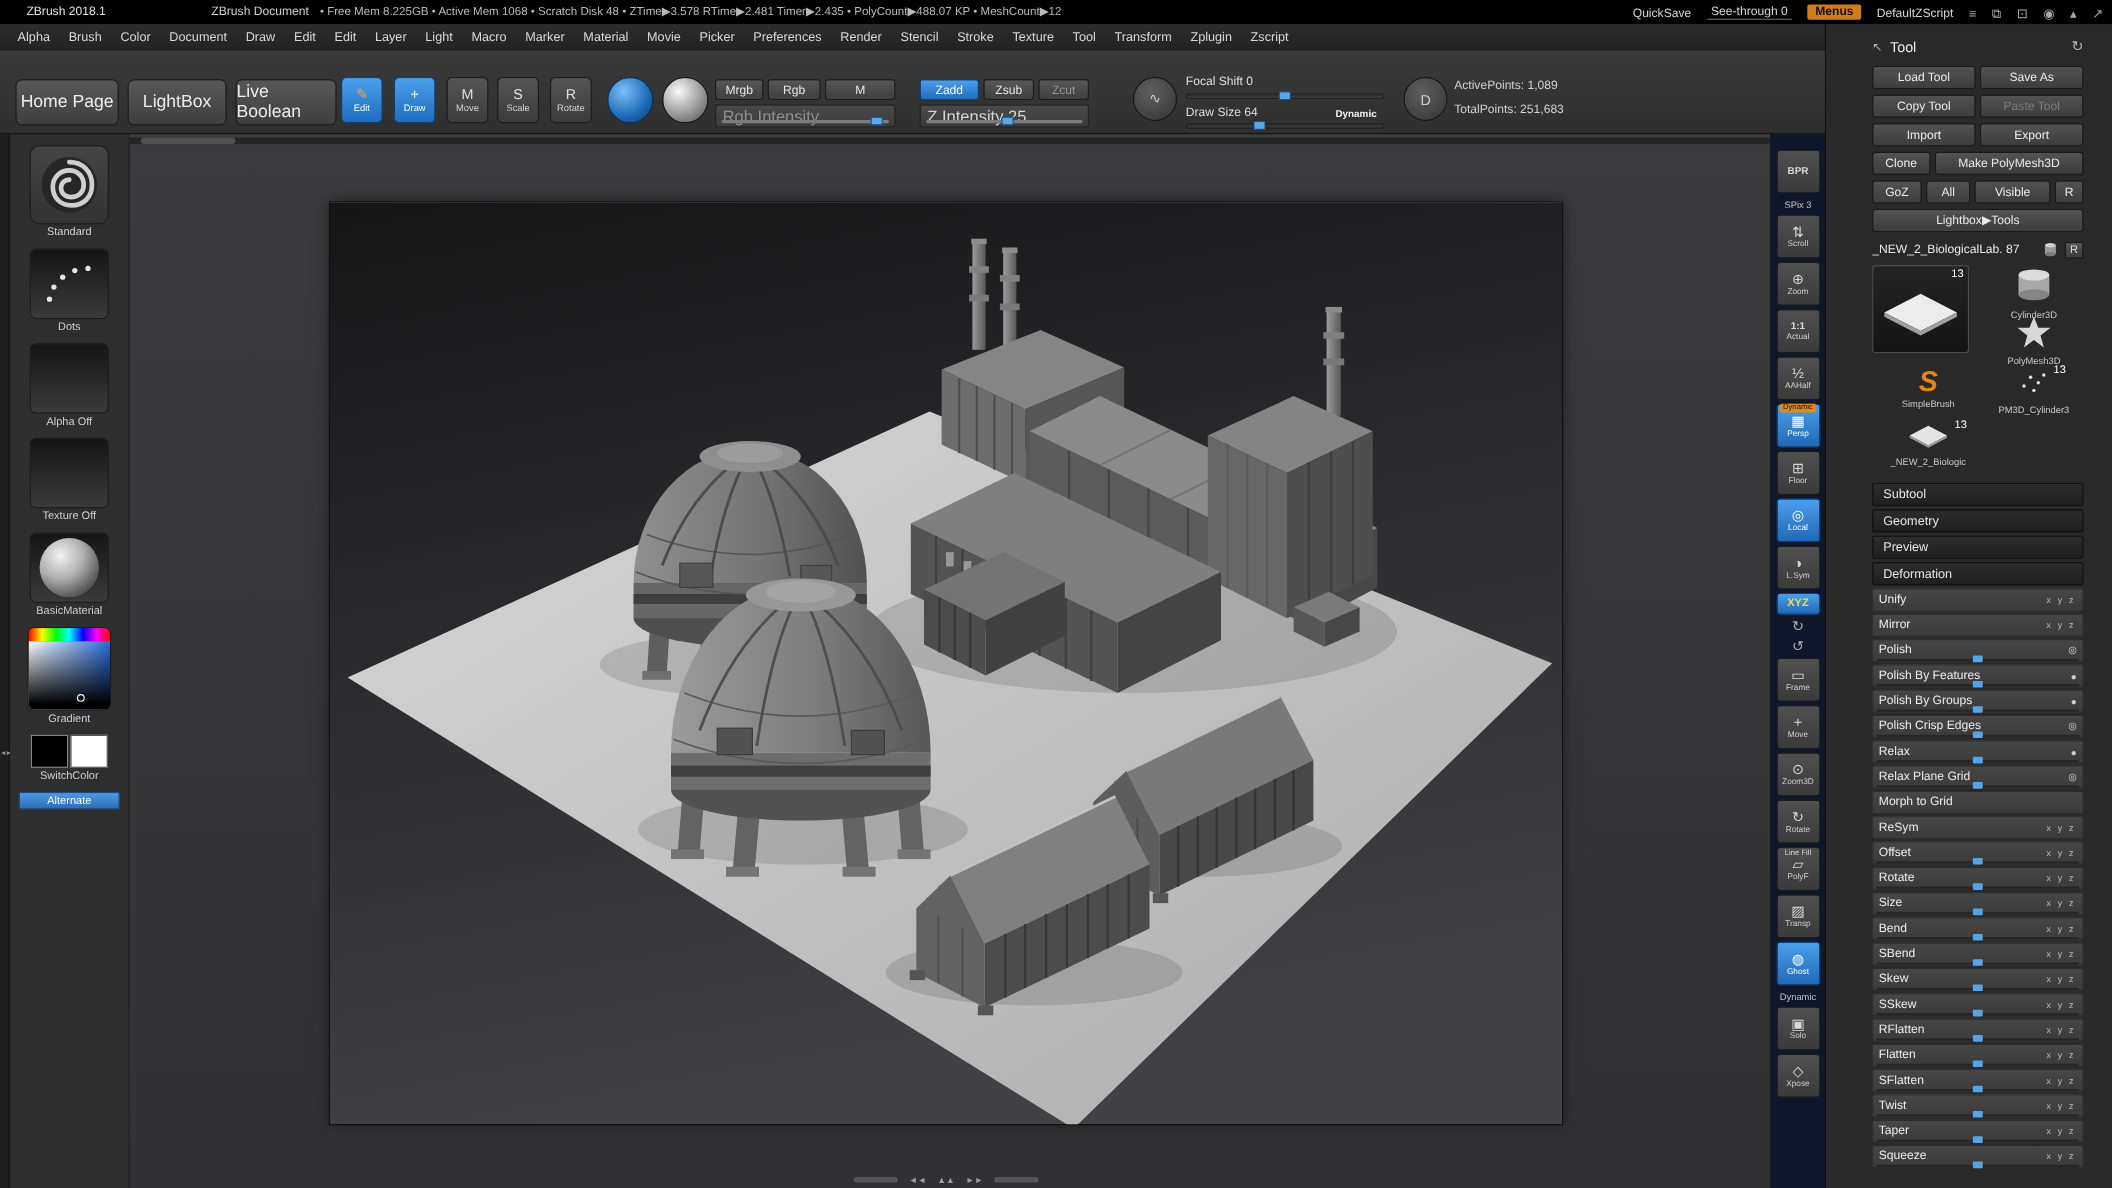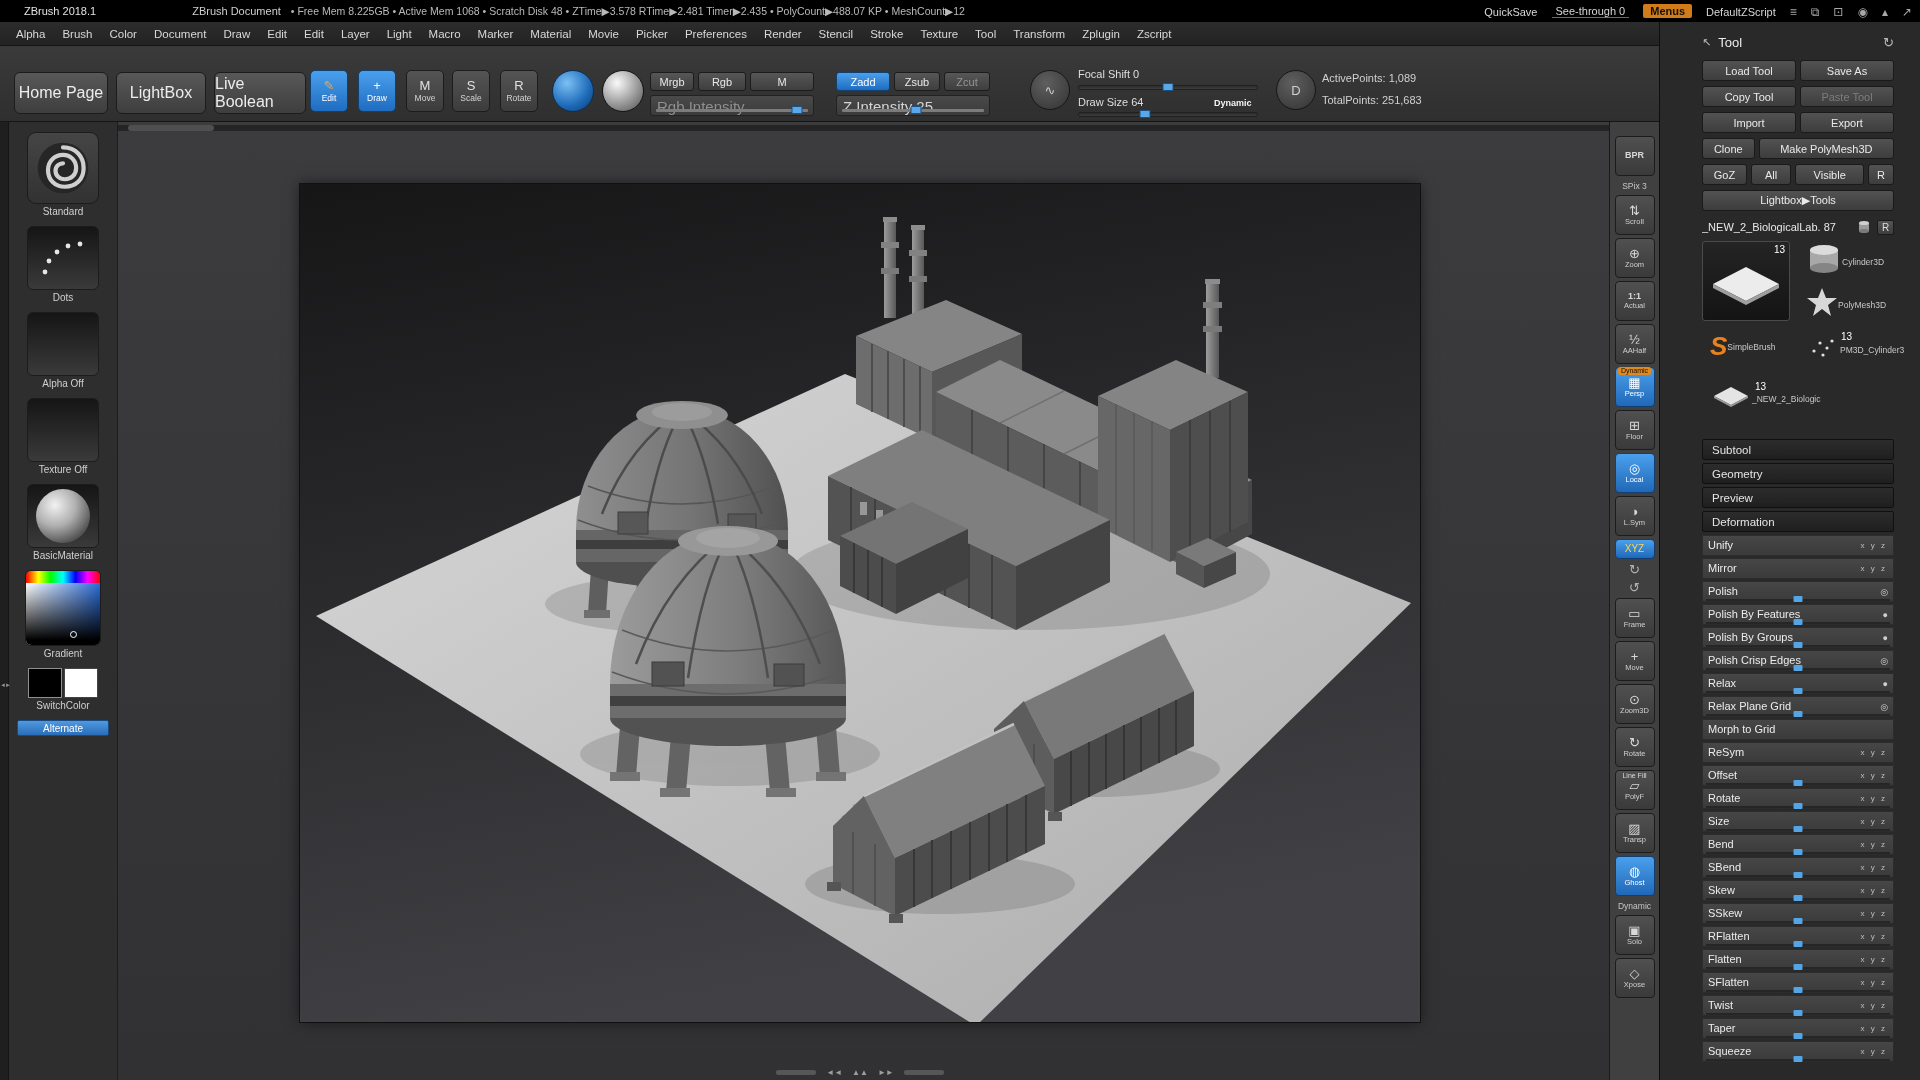--- a/index.html
+++ b/index.html
@@ -95,59 +95,59 @@
   .groove-thumb{position:absolute;top:0;left:10px;width:86px;height:6px;background:#4f4f4f;border-radius:3px;cursor:pointer}
   .document{position:absolute;left:182px;top:62px;width:1120px;height:838px;
     box-shadow:0 0 14px rgba(0,0,0,.55),0 0 0 1px #161616;cursor:crosshair}
   .document svg{display:block;width:100%;height:100%}
   .canvas-nav{position:absolute;left:612px;bottom:3px;width:260px;display:flex;align-items:center;
     justify-content:center;gap:10px;font-size:8px;color:#9d9d9d}
   .nav-strip{width:40px;height:5px;background:#565656;border-radius:2px;cursor:pointer}
   .canvas-nav span{cursor:pointer}
 
   
-  .icon-strip{width:50px;background:#404040;border-left:1px solid #1a1a1a;display:flex;flex-direction:column;
+  .icon-strip{width:50px;background:#0f172a;border-left:1px solid #1a1a1a;display:flex;flex-direction:column;
     align-items:center;gap:3px;padding-top:14px;overflow:hidden}
   .strip-item{width:40px;height:40px;flex:none;background:linear-gradient(#505050,#3a3a3a);
     border:1px solid #1c1c1c;border-radius:4px;display:flex;flex-direction:column;align-items:center;
     justify-content:center;gap:1px;position:relative;cursor:pointer}
   .strip-item .glyph{font-size:13px;color:#d8d8d8;line-height:1}
   .strip-item .lbl{font-size:7.5px;color:#cfcfcf;line-height:1}
   .strip-item .tag{position:absolute;top:1px;font-size:7px;color:#d9d9d9;line-height:1.2}
   .strip-item.active{background:linear-gradient(#4aa0ec,#2068b8);border-color:#123f73}
   .strip-item.active .glyph,.strip-item.active .lbl{color:#fff}
   .strip-item.active .tag{background:#e08a1e;color:#16100a;border-radius:2px;padding:0 3px;top:-1px}
   .strip-item.smalltext .glyph{font-size:9px;font-weight:bold}
   .strip-item.textonly{background:none;border:none;height:13px;width:46px}
   .strip-item.textonly .lbl{font-size:8.5px;color:#c4c4c4}
   .strip-item.plain{background:none;border:none;height:15px}
   .strip-item.plain .glyph{font-size:13px;color:#b0b0b0}
   .strip-item.xyz{height:20px}
-  .strip-item.xyz .glyph{font-size:10px;font-weight:normal;color:#ffd44d}
+  .strip-item.xyz .glyph{font-size:10px;font-weight:bold;color:#ffd44d}
 
   
   .tray-header{display:flex;align-items:center;gap:7px;height:24px;margin-bottom:6px}
   .tray-arrow{color:#b8b8b8;font-size:11px;cursor:pointer}
   .tray-title{flex:1;font-size:13px;color:#ececec}
   .tray-refresh{color:#b8b8b8;font-size:13px;cursor:pointer}
   .t-row{display:flex;gap:4px;margin-bottom:5px}
   .t-btn{height:21px;flex:1;background:linear-gradient(#525252,#3d3d3d);border:1px solid #1a1a1a;border-radius:3px;
     color:#eaeaea;font-size:11px;display:flex;align-items:center;justify-content:center;white-space:nowrap;
     overflow:hidden;cursor:pointer}
   .t-btn.disabled{color:#7d7d7d}
   .f55{flex:.55}.f145{flex:1.45}.f9{flex:.9}.f8{flex:.8}.f14{flex:1.4}.f5{flex:.5}
   .cur-tool{display:flex;align-items:center;gap:5px;height:20px;margin:6px 0 4px}
   .cur-name{flex:1;font-size:11px;color:#e8e8e8;white-space:nowrap;overflow:hidden;text-overflow:ellipsis}
   .r-chip{width:17px;height:15px;background:linear-gradient(#555,#3d3d3d);border:1px solid #1a1a1a;border-radius:2px;
     font-size:10px;color:#ddd;display:flex;align-items:center;justify-content:center;cursor:pointer}
   .thumbs{position:relative;height:198px}
   .big-thumb{position:absolute;left:0;top:0;width:88px;height:80px;background:linear-gradient(#242424,#141414);
     border:1px solid #4a4a4a;border-radius:3px;cursor:pointer}
   .badge{position:absolute;top:2px;right:4px;font-size:10px;color:#fff}
-  .thumb-item{position:absolute;display:flex;flex-direction:row;align-items:center;cursor:pointer}
+  .thumb-item{position:absolute;display:flex;flex-direction:column;align-items:center;cursor:pointer}
   .thumb-item .tlabel{font-size:8.5px;color:#c8c8c8;margin-top:1px;white-space:nowrap}
   .thumb-item .ticon{position:relative}
   .s-glyph{font-size:26px;font-weight:bold;font-style:italic;color:#e8821e;line-height:30px}
   .sec-hdr{height:21px;margin-bottom:3px;background:linear-gradient(#2c2c2c,#1f1f1f);border:1px solid #101010;
     border-radius:2px;display:flex;align-items:center;padding:0 9px;font-size:11.5px;color:#e4e4e4;cursor:pointer}
   .def-row{height:21px;margin-bottom:2px;background:linear-gradient(#474747,#3a3a3a);border-radius:2px;
     position:relative;display:flex;align-items:center;padding:0 6px;box-shadow:inset 0 0 0 1px #2c2c2c;cursor:pointer}
   .def-label{font-size:11px;color:#ececec;flex:1;line-height:1;white-space:nowrap}
   .def-axes{font-size:8px;color:#bdbdbd;letter-spacing:2px;margin-right:1px}
   .def-axes:empty,.def-toggle:empty{display:none}

